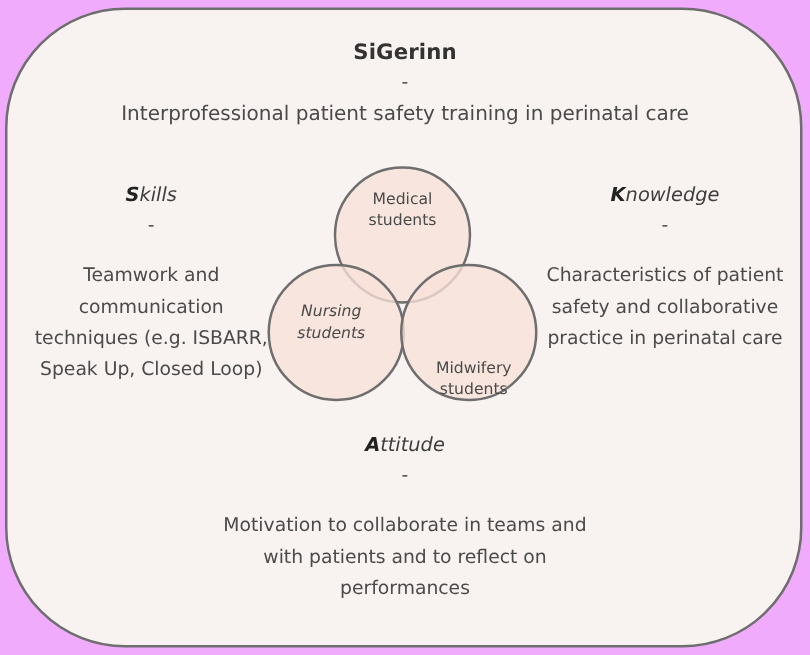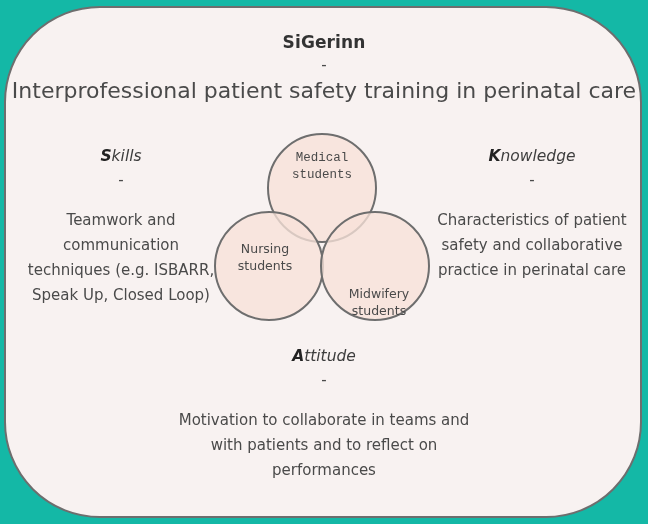--- a/index.html
+++ b/index.html
@@ -11,21 +11,21 @@
     width: 648px;
     height: 524px;
     font-family: "DejaVu Sans", sans-serif;
     overflow: hidden;
   }
 
   #stage {
     position: relative;
     width: 648px;
     height: 524px;
-    background: #14b8a6;
+    background: #f0abfc;
   }
 
   
   .frame {
     position: absolute;
     left: 4px;
     top: 6px;
     width: 638px;
     height: 512px;
     box-sizing: border-box;
@@ -48,21 +48,21 @@
     color: #333333;
     line-height: 24px;
     letter-spacing: 0.1px;
   }
   .dash {
     font-size: 15px;
     color: #4a4a4a;
     line-height: 22px;
   }
   .subtitle {
-    font-size: 22px;
+    font-size: 16px;
     color: #4a4a4a;
     line-height: 26px;
     margin-top: 2px;
   }
 
   
   .block {
     position: absolute;
     text-align: center;
     color: #4a4a4a;
@@ -115,22 +115,22 @@
   }
   .venn svg { display: block; }
   .venn-label {
     position: absolute;
     text-align: center;
     font-size: 12.5px;
     color: #4a4a4a;
     line-height: 17px;
     white-space: nowrap;
   }
-  #venn-label-medical { left: 61px; top: 20px; width: 100px; font-family: Liberation Mono, monospace; }
-  #venn-label-nursing { left: 6px; top: 110px; width: 96px; }
+  #venn-label-medical { left: 61px; top: 20px; width: 100px; }
+  #venn-label-nursing { left: 6px; top: 110px; width: 96px; font-style: italic; }
   #venn-label-midwifery { left: 118px; top: 110px; width: 100px; margin-top: 45px; }
 </style>
 </head>
 <body>
 
 <div id="stage">
 
   <div class="frame" style="background: rgb(248, 242, 241); border-color: rgb(110, 110, 110);"></div>
 
   <div class="header">

